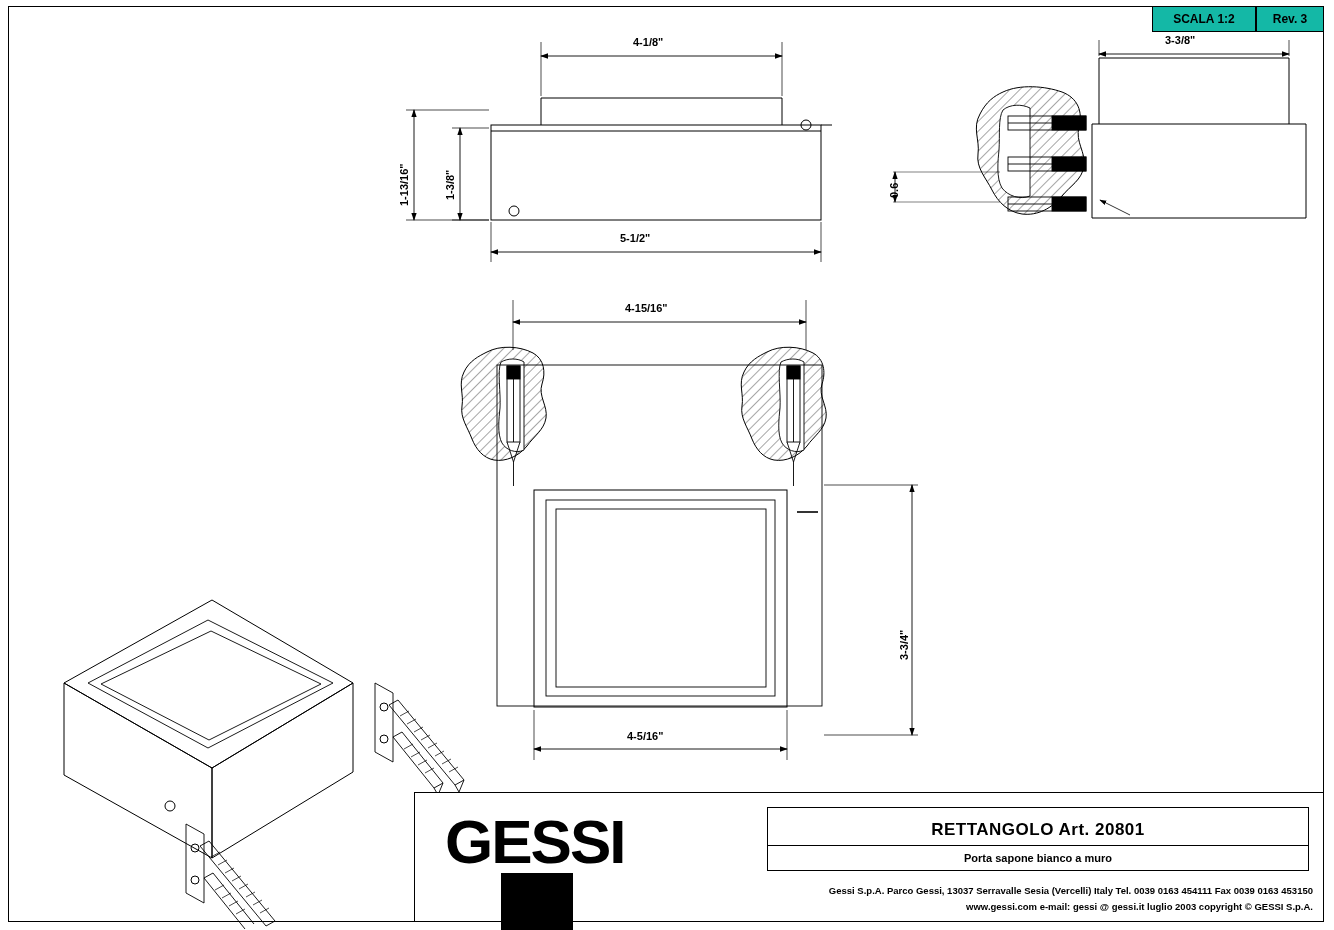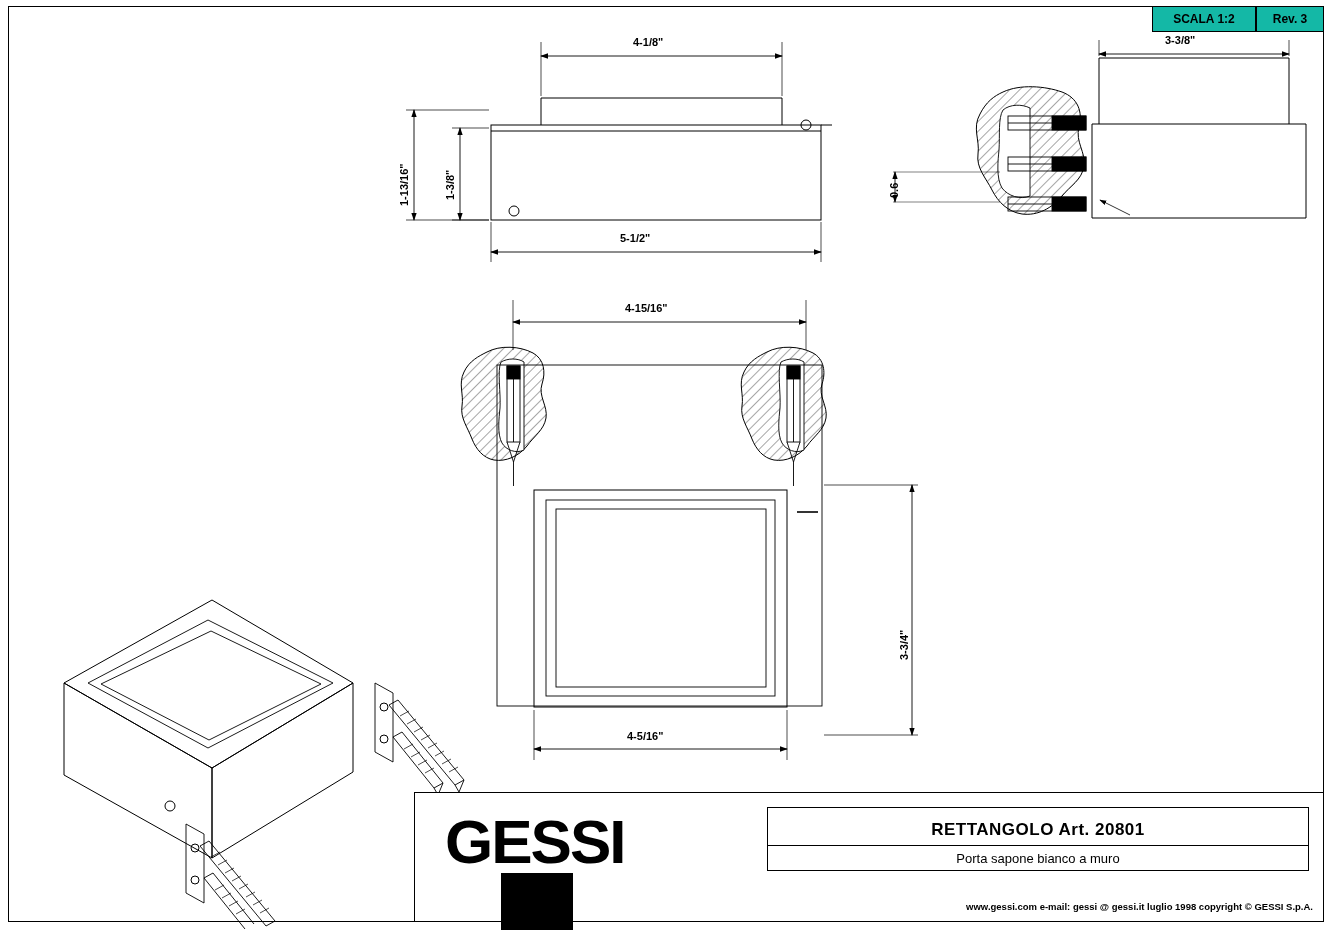--- a/index.html
+++ b/index.html
@@ -8,21 +8,21 @@
   .frame{position:absolute;left:8px;top:6px;width:1316px;height:916px;border:1.5px solid #000;box-sizing:border-box;}
   .titlebox{position:absolute;border:1.2px solid #000;box-sizing:border-box;display:flex;align-items:center;justify-content:center;font-size:12px;font-weight:bold;background:#14b8a6;}
   .dim{position:absolute;font-size:11px;font-weight:bold;font-family:"Liberation Sans",sans-serif;white-space:nowrap;}
   .dim.vert{transform:rotate(-90deg);transform-origin:left top;}
   svg{position:absolute;left:0;top:0;}
   .blk{position:absolute;background:#000;}
   #logoblock{position:absolute;left:414px;top:792px;width:910px;height:130px;border:1.5px solid #000;box-sizing:border-box;background:#fff;}
   .gessi-word{font-family:"Liberation Sans",sans-serif;font-weight:bold;font-size:62px;letter-spacing:-2px;line-height:1;}
   .tbox{position:absolute;border:1px solid #000;box-sizing:border-box;display:flex;align-items:center;justify-content:center;background:#fff;}
   .t-title{font-size:17px;font-weight:bold;letter-spacing:.5px;}
-  .t-sub{font-size:13px;font-weight:normal;}
+  .t-sub{font-size:11px;font-weight:bold;}
   .footline{position:absolute;right:10px;font-size:9.5px;font-weight:bold;text-align:right;white-space:nowrap;}
 </style>
 </head>
 <body>
 
 <div id="sheet">
 
   <div class="frame"></div>
 
   <div class="titlebox" style="left:1152px;top:6px;width:104px;height:26px;">
@@ -237,16 +237,17 @@
       <span class="blk" style="position:relative;display:inline-block;width:72px;height:72px;margin-left:4px;"></span>
     </div>
 
     <div class="tbox" style="left:352px;top:14px;width:542px;height:45px;">
       <span class="t-title">RETTANGOLO  Art. 20801</span>
     </div>
     <div class="tbox" style="left:352px;top:52px;width:542px;height:26px;">
       <span class="t-sub">Porta sapone bianco a muro</span>
     </div>
 
-    <div class="footline" style="top:108px;">www.gessi.com e-mail: gessi @ gessi.it luglio 1998 copyright © GESSI S.p.A.</div>
+    <div class="footline" style="top:92px;">Gessi S.p.A. Parco Gessi, 13037 Serravalle Sesia (Vercelli) Italy Tel. 0039  0163 454111 Fax 0039 0163 453150</div>
+    <div class="footline" style="top:108px;">www.gessi.com e-mail: gessi @ gessi.it luglio 2003 copyright © GESSI S.p.A.</div>
   </div>
 
 </div>
 
 </body></html>

